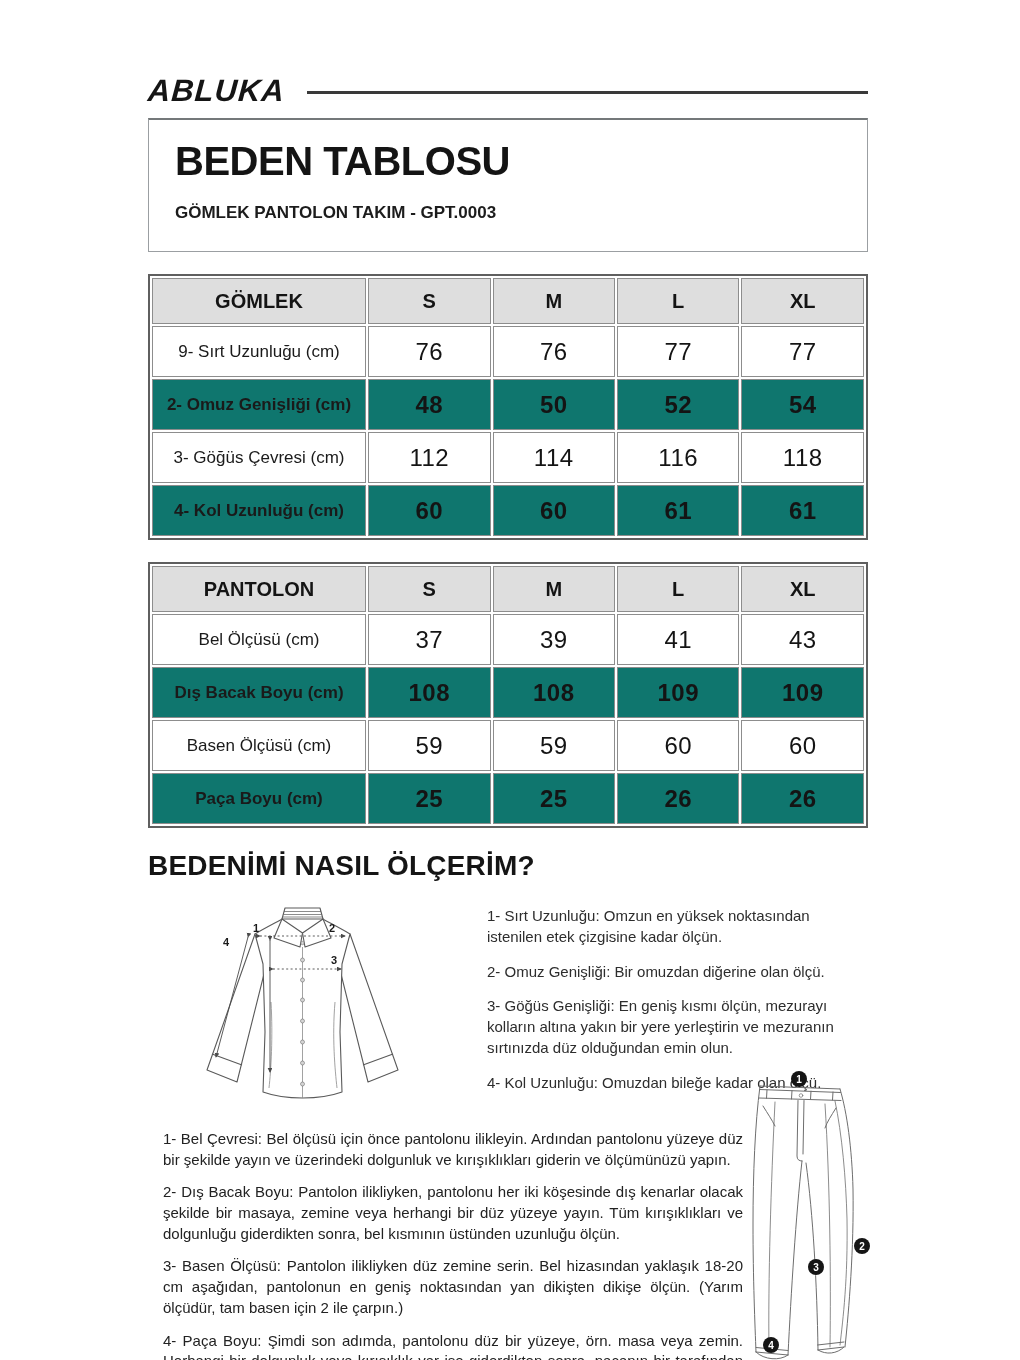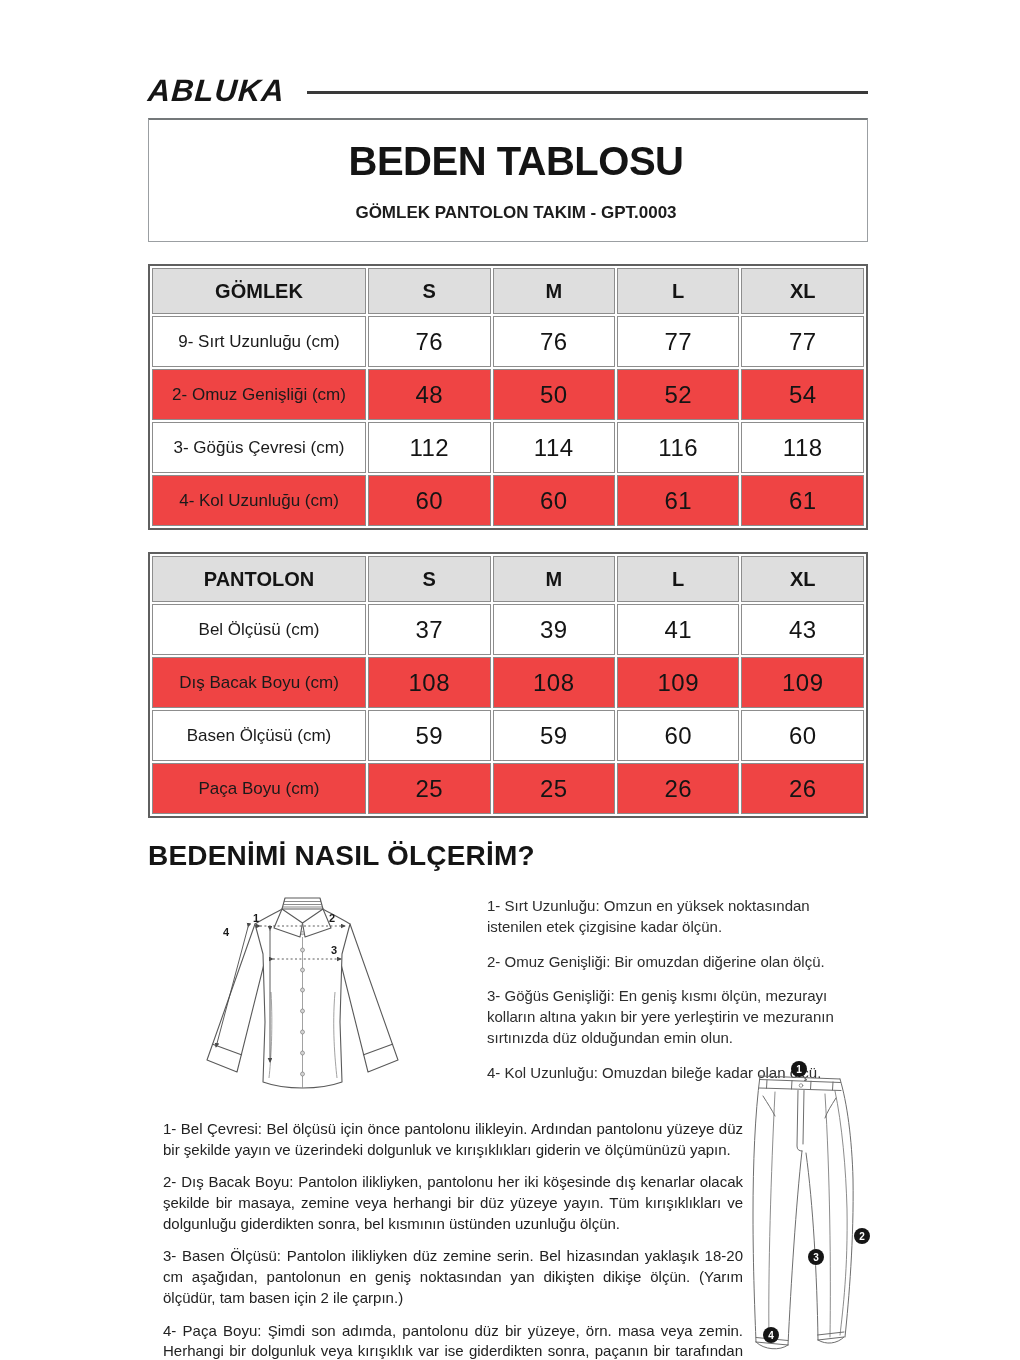--- a/index.html
+++ b/index.html
@@ -8,32 +8,32 @@
   .content{position:absolute;left:148px;top:76px;width:720px;}
 
   
   .brand-row{display:flex;align-items:center;height:30px;}
   .logo{font-size:31px;font-weight:900;font-style:italic;letter-spacing:1px;
         transform:skewX(-4deg);color:#151515;white-space:nowrap;}
   .rule{flex:1;height:3px;background:#3a3a3a;margin-left:22px;margin-top:2px;}
 
   
   .title-box{margin-top:12px;border:1px solid #9b9fa2;border-top:2px solid #74787a;
-             padding:19px 10px 18px 26px;text-align:center;}
+             padding:19px 10px 28px 26px;}
   .title{font-size:40px;font-weight:600;letter-spacing:-0.5px;color:#141414;line-height:1.1;}
   .subtitle{font-size:17px;font-weight:600;margin-top:20px;color:#1c1c1c;}
 
   
   table.size{width:720px;table-layout:fixed;border-collapse:separate;border-spacing:2px;
              border:2px solid #5f5f5f;margin-top:22px;background:#fff;}
   table.size.second{}
   table.size td{border:1px solid #8d8d8d;text-align:center;vertical-align:middle;padding:0;}
   tr.hrow td{background:#dedede;height:44px;font-weight:700;font-size:20px;color:#141414;}
   tr.rw td{height:49px;}
-  tr.rw.alt td{background:#ef4444;}
+  tr.rw.alt td{background:#0f766e;font-weight:bold;}
   td.lbl{font-size:17px;font-weight:400;color:#1a1a1a;}
   td.val{font-size:24px;font-weight:500;color:#141414;letter-spacing:0.5px;}
   col.c1{width:30.4%;} col.cs{width:17.4%;}
 
   
   .sec-heading{margin-top:22px;font-size:28px;font-weight:800;letter-spacing:0.2px;color:#151515;}
   .shirt-row{display:flex;margin-top:20px;align-items:flex-start;}
   .shirt-fig{flex:none;width:235px;margin-left:37px;}
   .shirt-ins{margin-left:42px;width:474px;padding-top:3px;}
   .ins-item{font-size:15px;line-height:1.42;color:#2d2d2d;margin-bottom:13px;margin-left:25px;}

